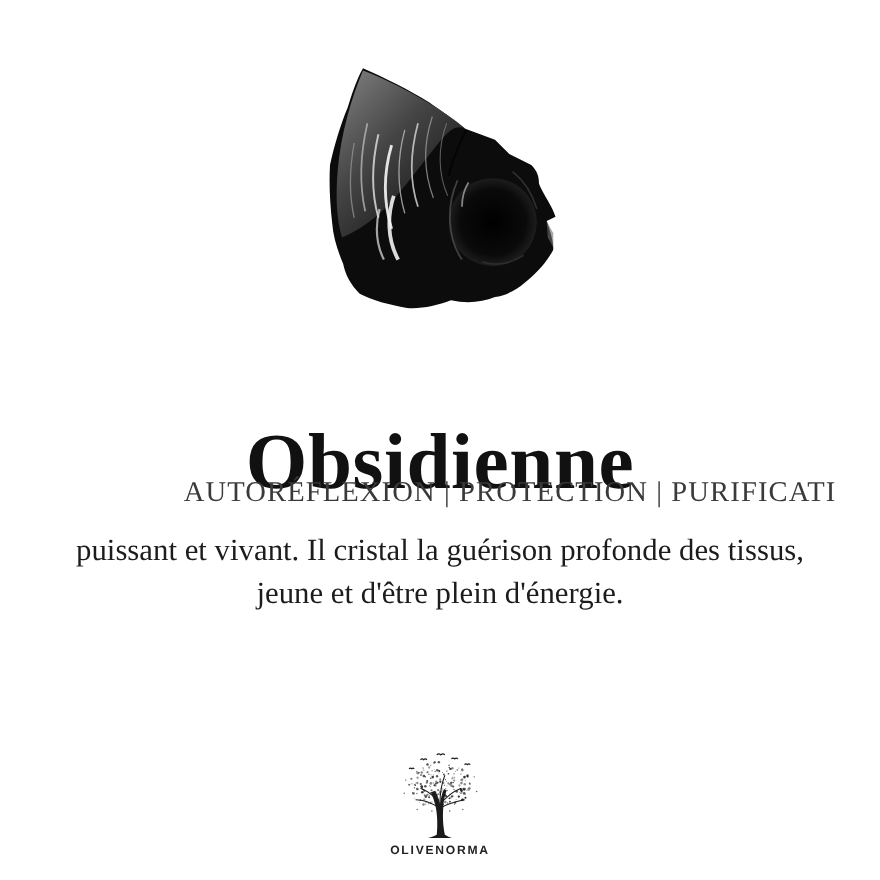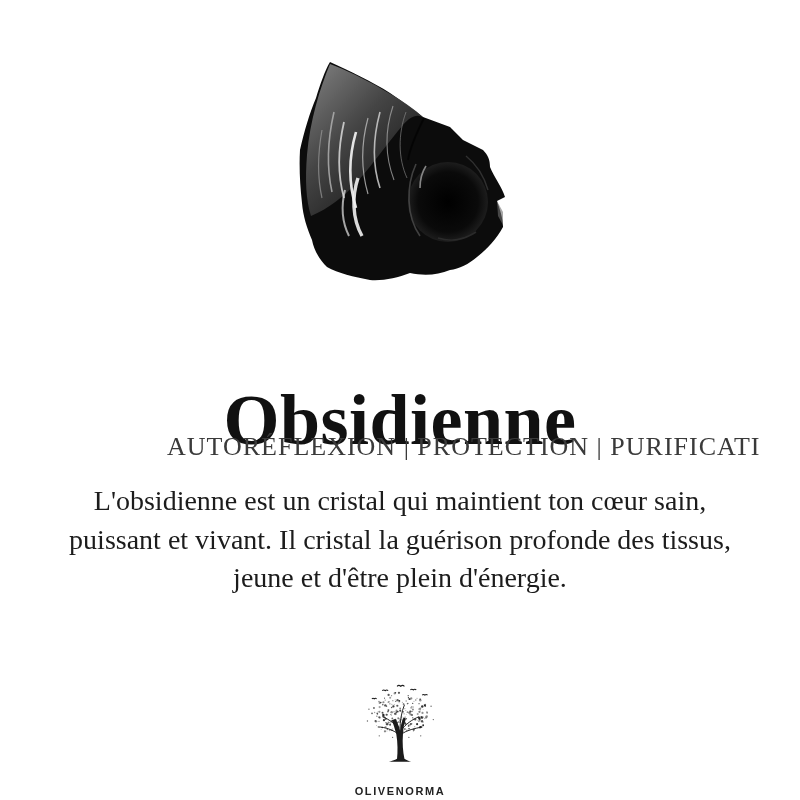--- a/index.html
+++ b/index.html
@@ -39,21 +39,21 @@
     font-size:28px;line-height:38.5px;
     color:#1c1c1c;
   }
   .description .line{white-space:nowrap;}
   .brand{
     position:absolute;left:0;top:684px;width:800px;
     text-align:center;
   }
   .brand svg{display:block;margin:0 auto;}
   .brand-name{
-    margin-top:21px;
+    margin-top:3px;
     font-family:"Liberation Sans", sans-serif;
     font-weight:700;
     font-size:11px;line-height:13px;
     letter-spacing:1.6px;
     color:#222222;
   }
 </style>
 </head>
 <body>
 
@@ -112,21 +112,20 @@
 
       <path d="M199,141 L205,152 L205,165 L200,156 Z" fill="#6f6f6f" opacity="0.6"></path>
     </svg>
   </div>
 
   <h1 class="title">Obsidienne</h1>
 
   <div class="tagline">AUTORÉFLEXION  |  PROTECTION  |  PURIFICATION</div>
 
   <div class="description">
-    <div class="line">L'obsidienne est un cristal qui maintient ton cœur sain,</div>
     <div class="line">puissant et vivant. Il cristal la guérison profonde des tissus,</div>
     <div class="line">jeune et d'être plein d'énergie.</div>
   </div>
 
   <div class="brand">
     <svg id="tree-logo" width="74" height="80" viewBox="0 0 100 108">
 
       <g stroke="#1e1e1e" stroke-width="1.4" fill="none">
         <path d="M46,3 q2.5,-2.5 5,0 q2.5,-2.5 5,0"></path>
         <path d="M64,8 q2,-2 4,0 q2,-2 4,0"></path>

